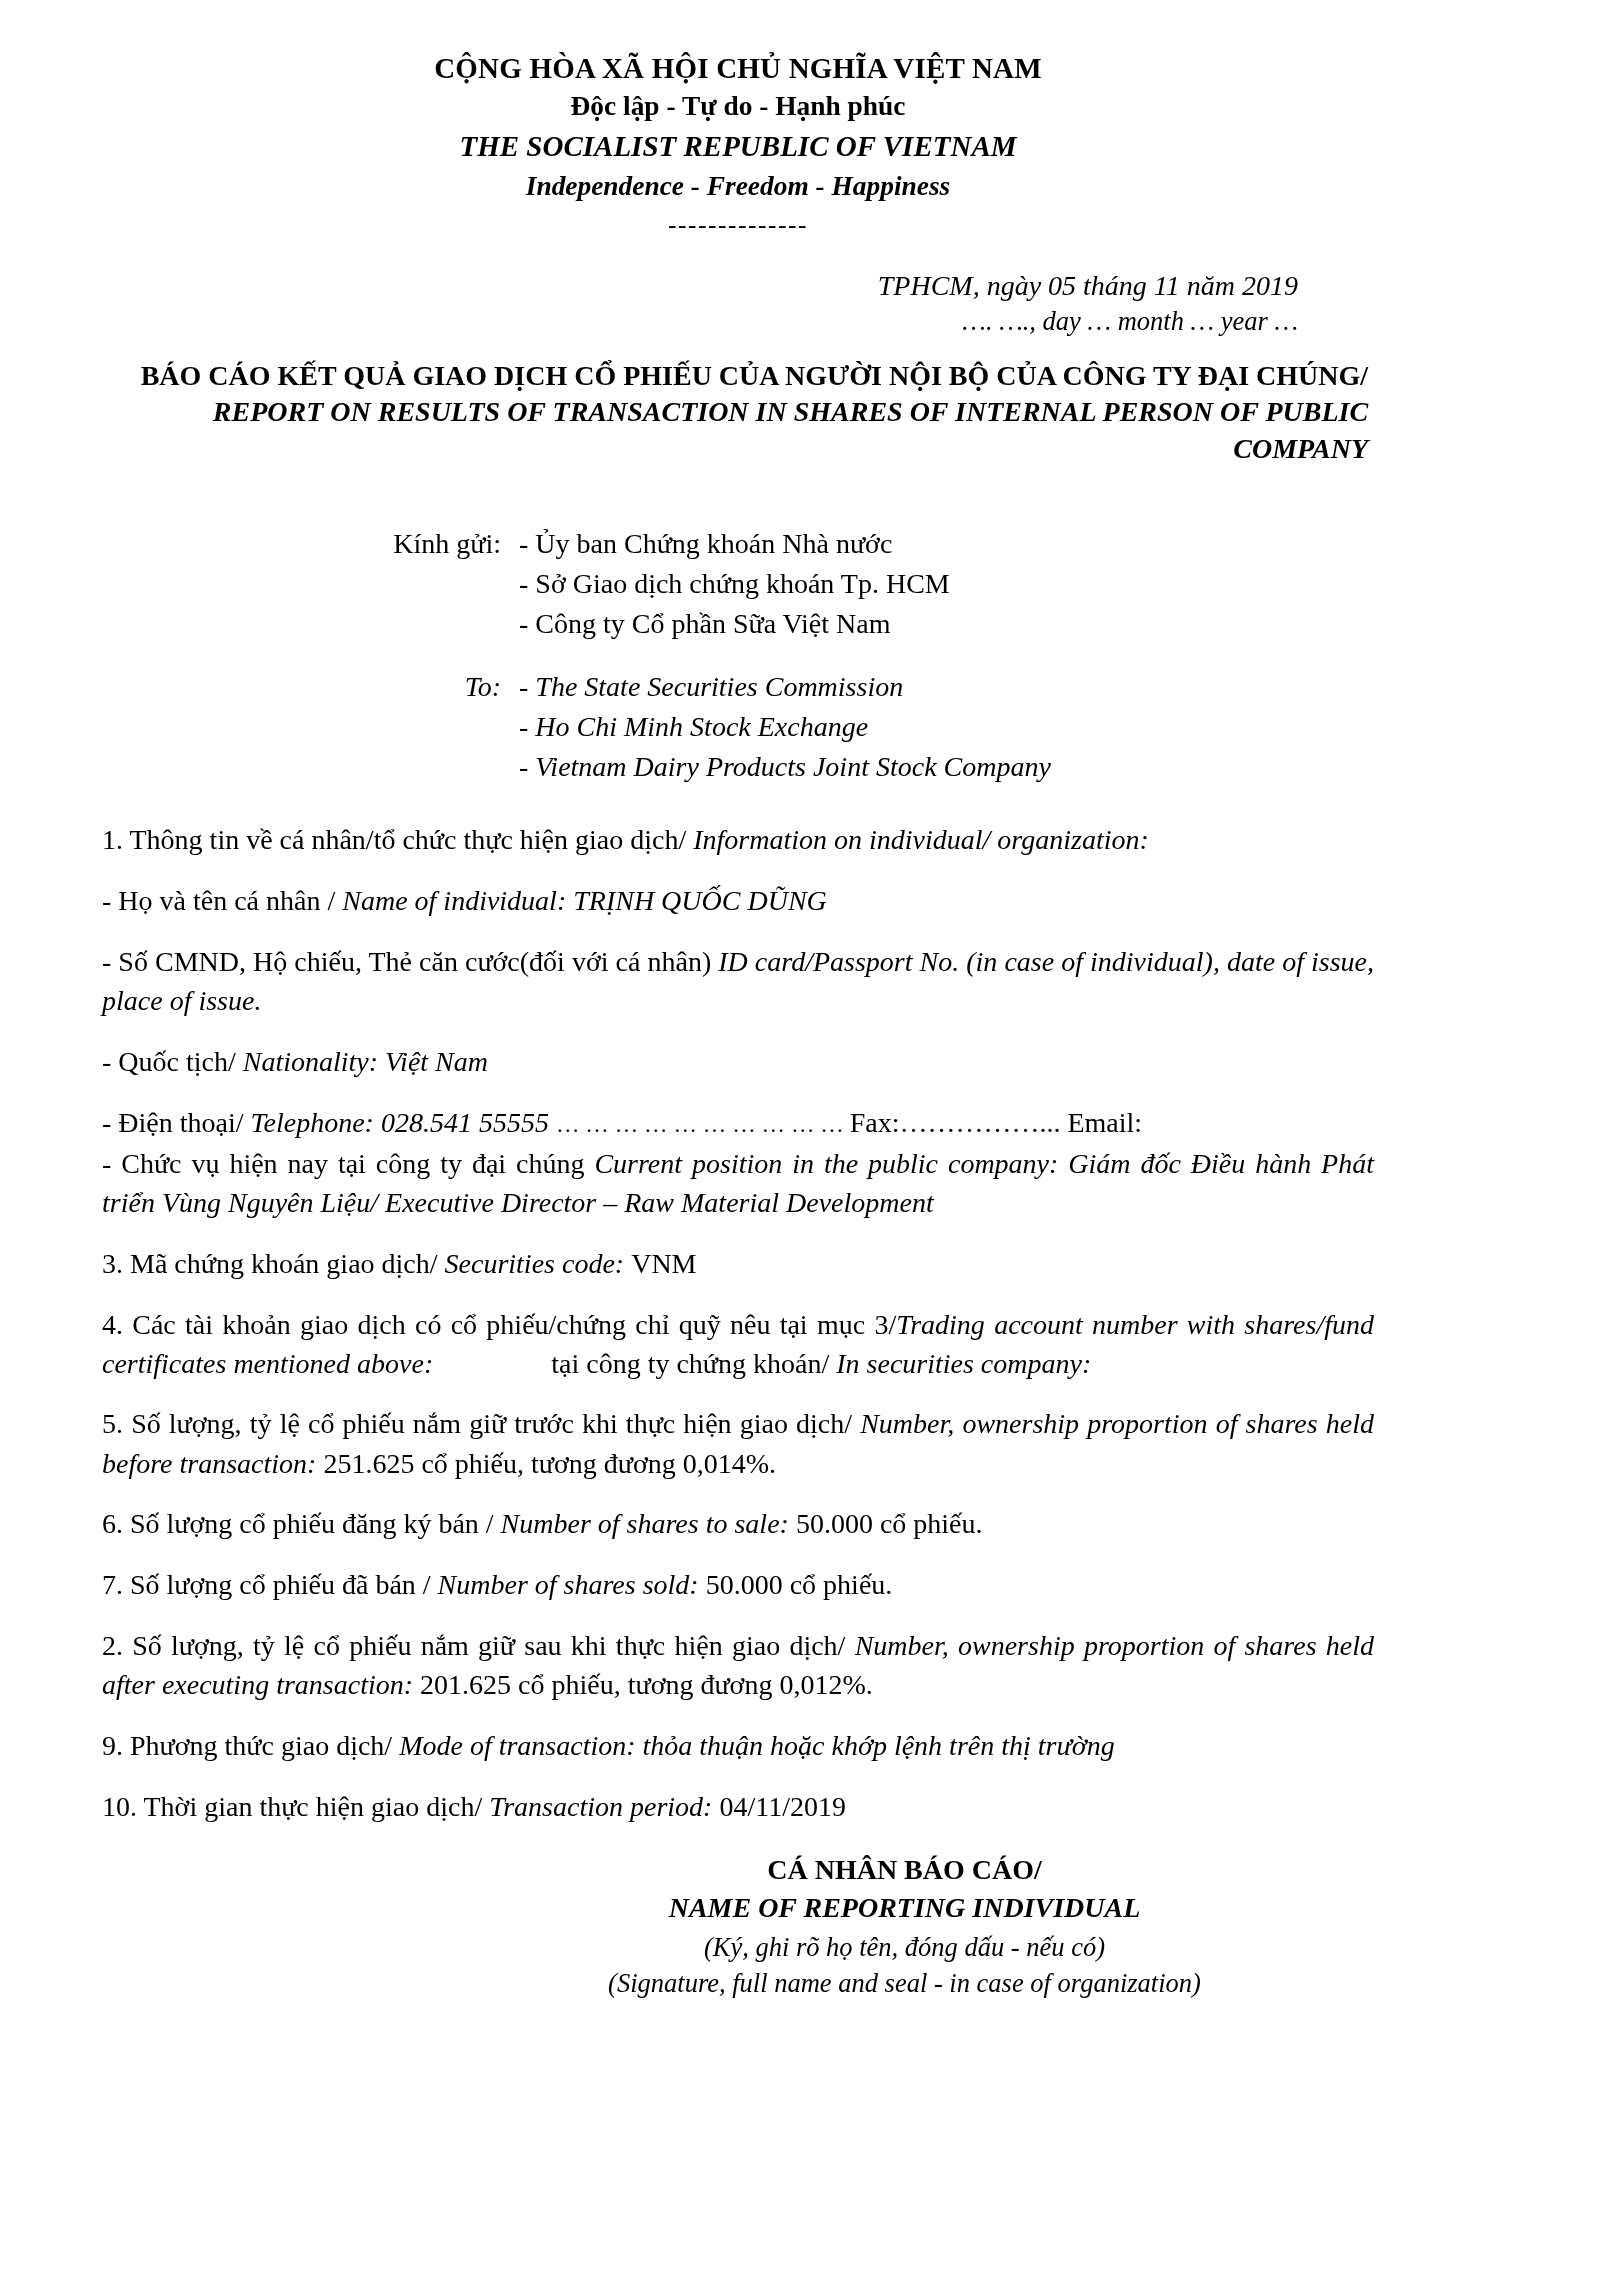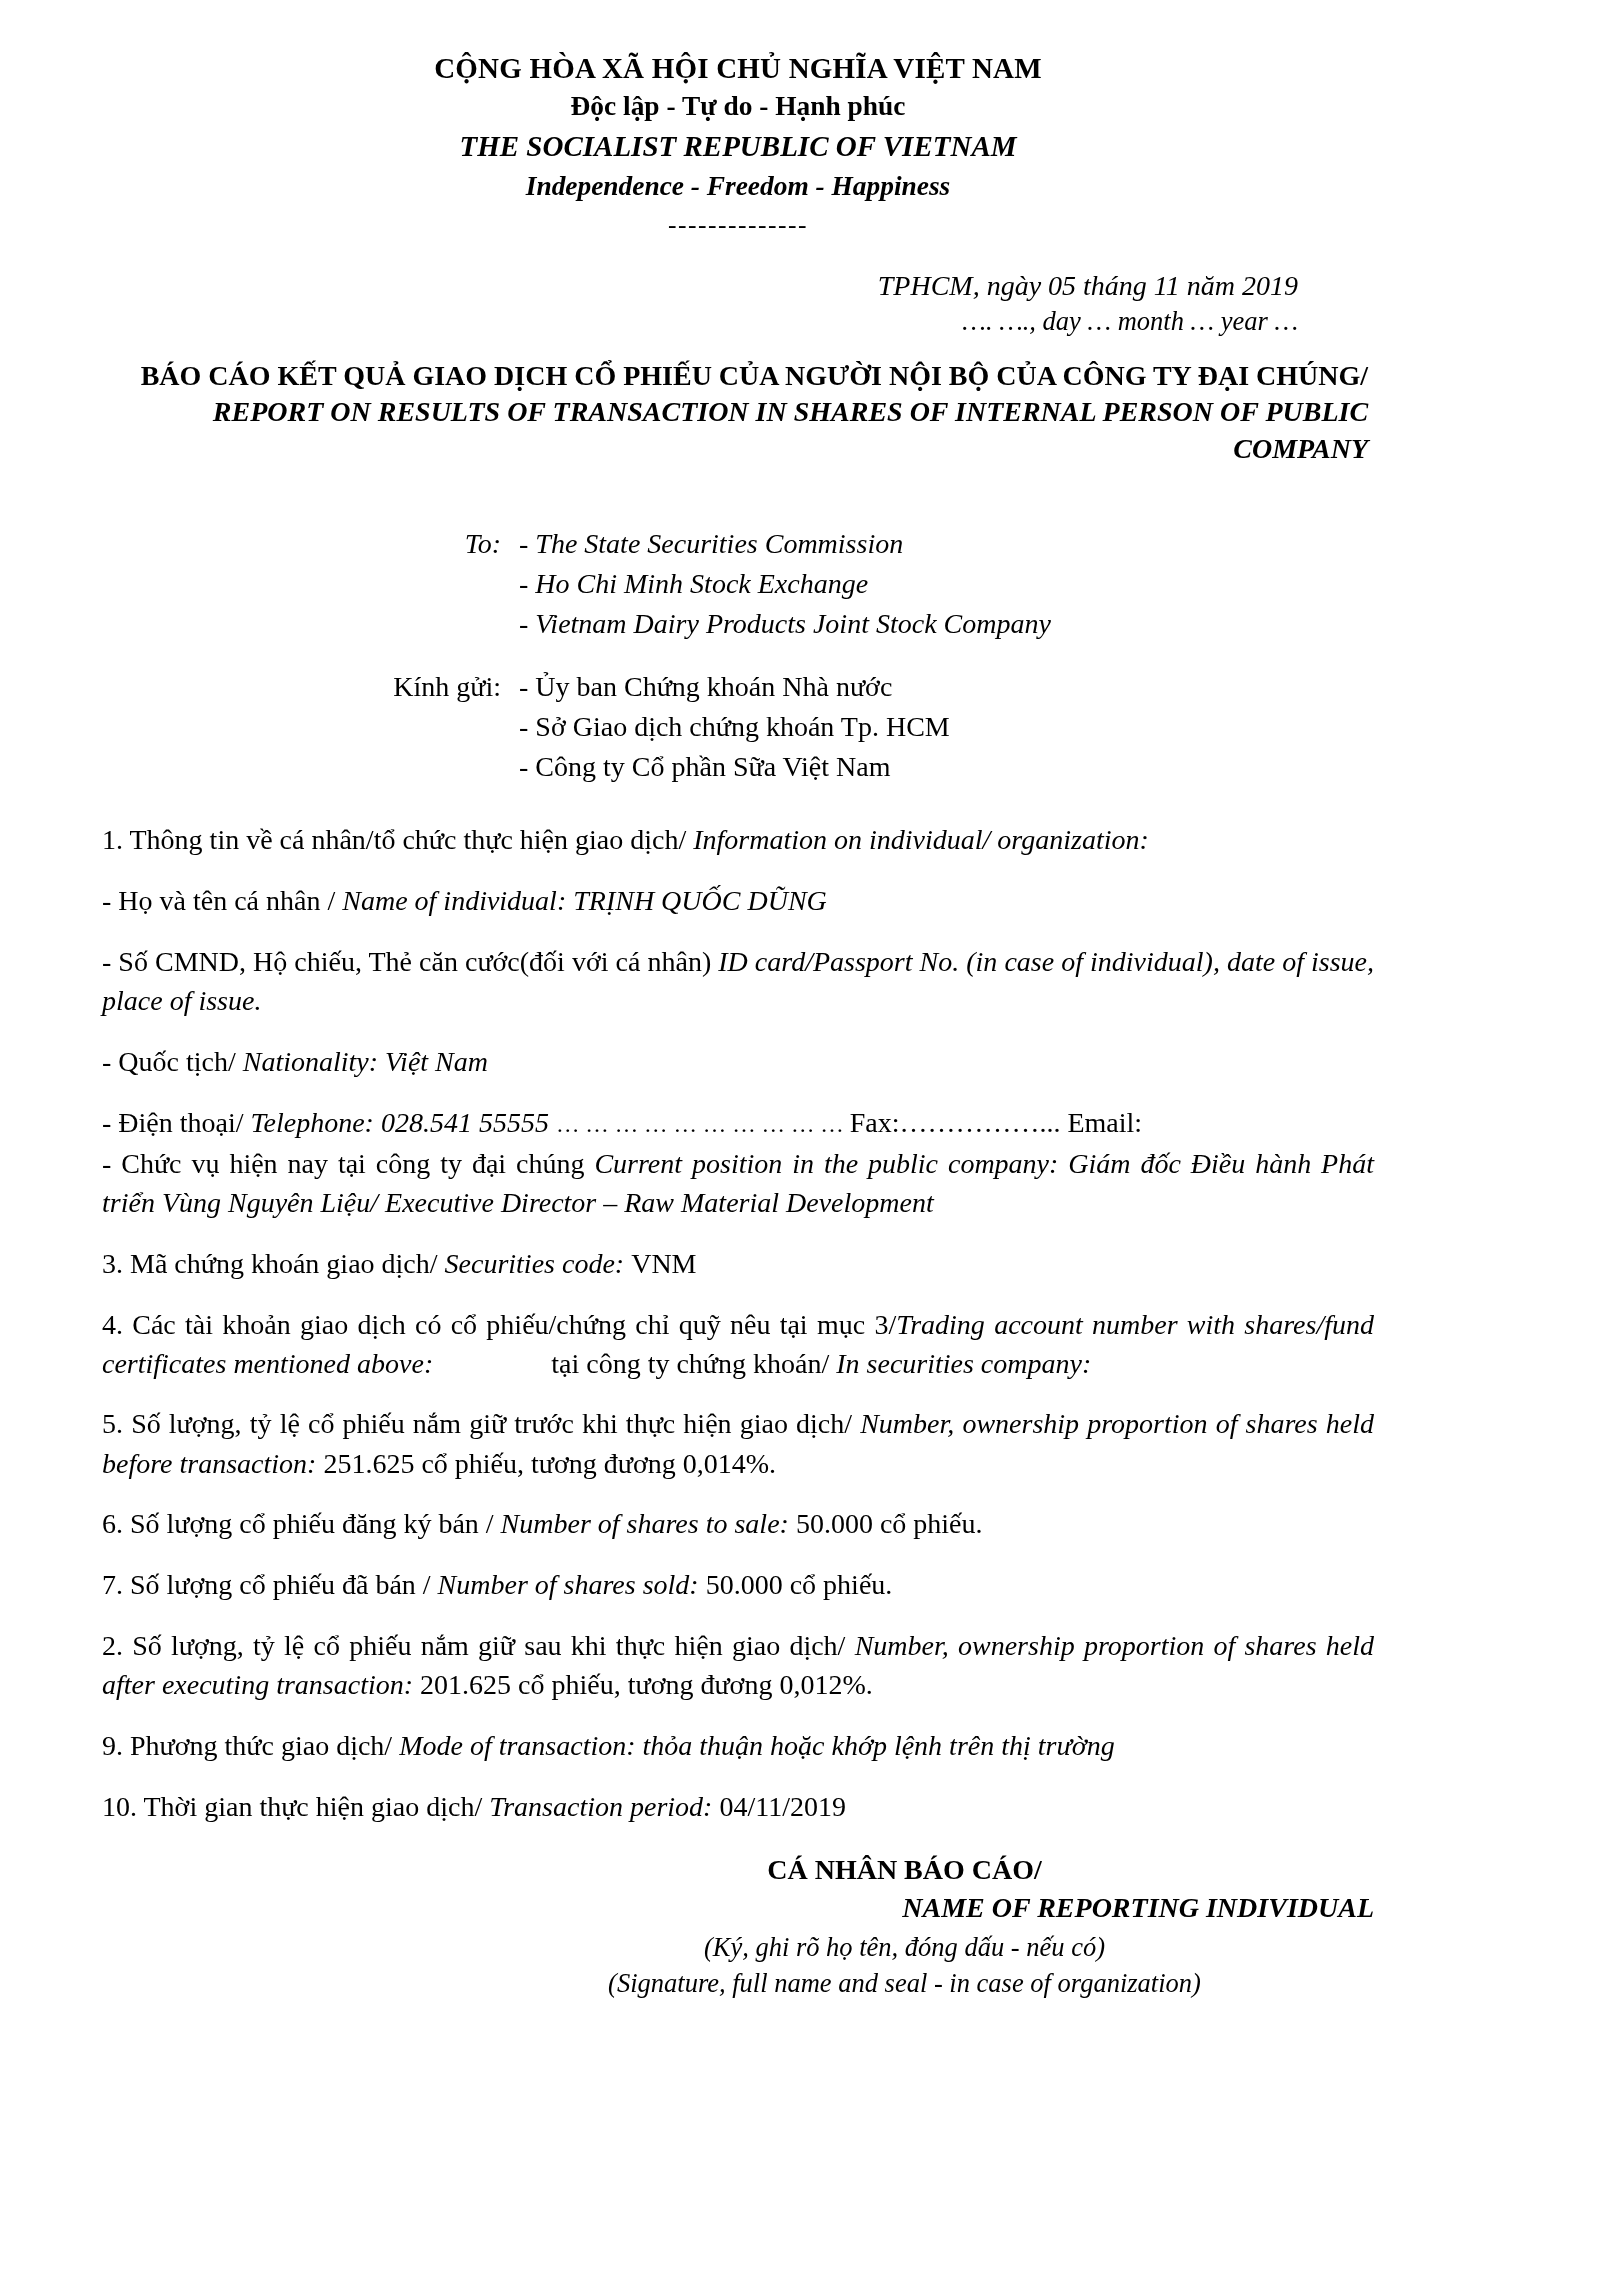--- a/index.html
+++ b/index.html
@@ -122,21 +122,21 @@
 
   
   .signature {
     margin-top: 25.5px;
     text-align: center;
     font-size: 28px;
     line-height: 1.34;
     padding-left: 333px;
   }
   .sig-1 { font-weight: bold; }
-  .sig-2 { font-weight: bold; font-style: italic; text-align: right; }
+  .sig-2 { font-weight: bold; font-style: italic; }
   .sig-3 { font-style: italic; font-size: 26.5px; margin-top: 3.9px; }
   .sig-4 { font-style: italic; font-size: 26.5px; }
 </style>
 </head>
 <body>
 
 <div class="page">
 
   <div class="nat-header">
     <div class="nat-line-1">CỘNG HÒA XÃ HỘI CHỦ NGHĨA VIỆT NAM</div>
@@ -150,39 +150,39 @@
     <div>TPHCM, ngày 05 tháng 11 năm 2019</div>
     <div class="date-sub">…. …., day … month … year …</div>
   </div>
 
   <div class="doc-title">
     <span class="vn">BÁO CÁO KẾT QUẢ GIAO DỊCH CỔ PHIẾU CỦA NGƯỜI NỘI BỘ CỦA CÔNG TY ĐẠI CHÚNG/</span>
     <span class="en">REPORT ON RESULTS OF TRANSACTION IN SHARES OF INTERNAL PERSON OF PUBLIC COMPANY</span>
   </div>
 
   <div class="recipients">
+
+    <div class="rec-group">
+      <div class="rec-label">Kính gửi:</div>
+      <div class="rec-list">
+        <div class="rec-item">- Ủy ban Chứng khoán Nhà nước</div>
+        <div class="rec-item">- Sở Giao dịch chứng khoán Tp. HCM</div>
+        <div class="rec-item">- Công ty Cổ phần Sữa Việt Nam</div>
+      </div>
+    </div>
 
     <div class="rec-group">
       <div class="rec-label en-label">To:</div>
       <div class="rec-list">
         <div class="rec-item en">- The State Securities Commission</div>
         <div class="rec-item en">- Ho Chi Minh Stock Exchange</div>
         <div class="rec-item en">- Vietnam Dairy Products Joint Stock Company</div>
       </div>
     </div>
 
-    <div class="rec-group">
-      <div class="rec-label">Kính gửi:</div>
-      <div class="rec-list">
-        <div class="rec-item">- Ủy ban Chứng khoán Nhà nước</div>
-        <div class="rec-item">- Sở Giao dịch chứng khoán Tp. HCM</div>
-        <div class="rec-item">- Công ty Cổ phần Sữa Việt Nam</div>
-      </div>
-    </div>
-
   </div>
 
   <div class="body">
 
     <div class="para noj">
       <span class="vn">1. Thông tin về cá nhân/tổ chức thực hiện giao dịch/ </span><span class="en">Information on individual/ organization:</span>
     </div>
 
     <div class="para noj">
       <span class="vn">- Họ và tên cá nhân / </span><span class="en">Name of individual: TRỊNH QUỐC DŨNG</span>

